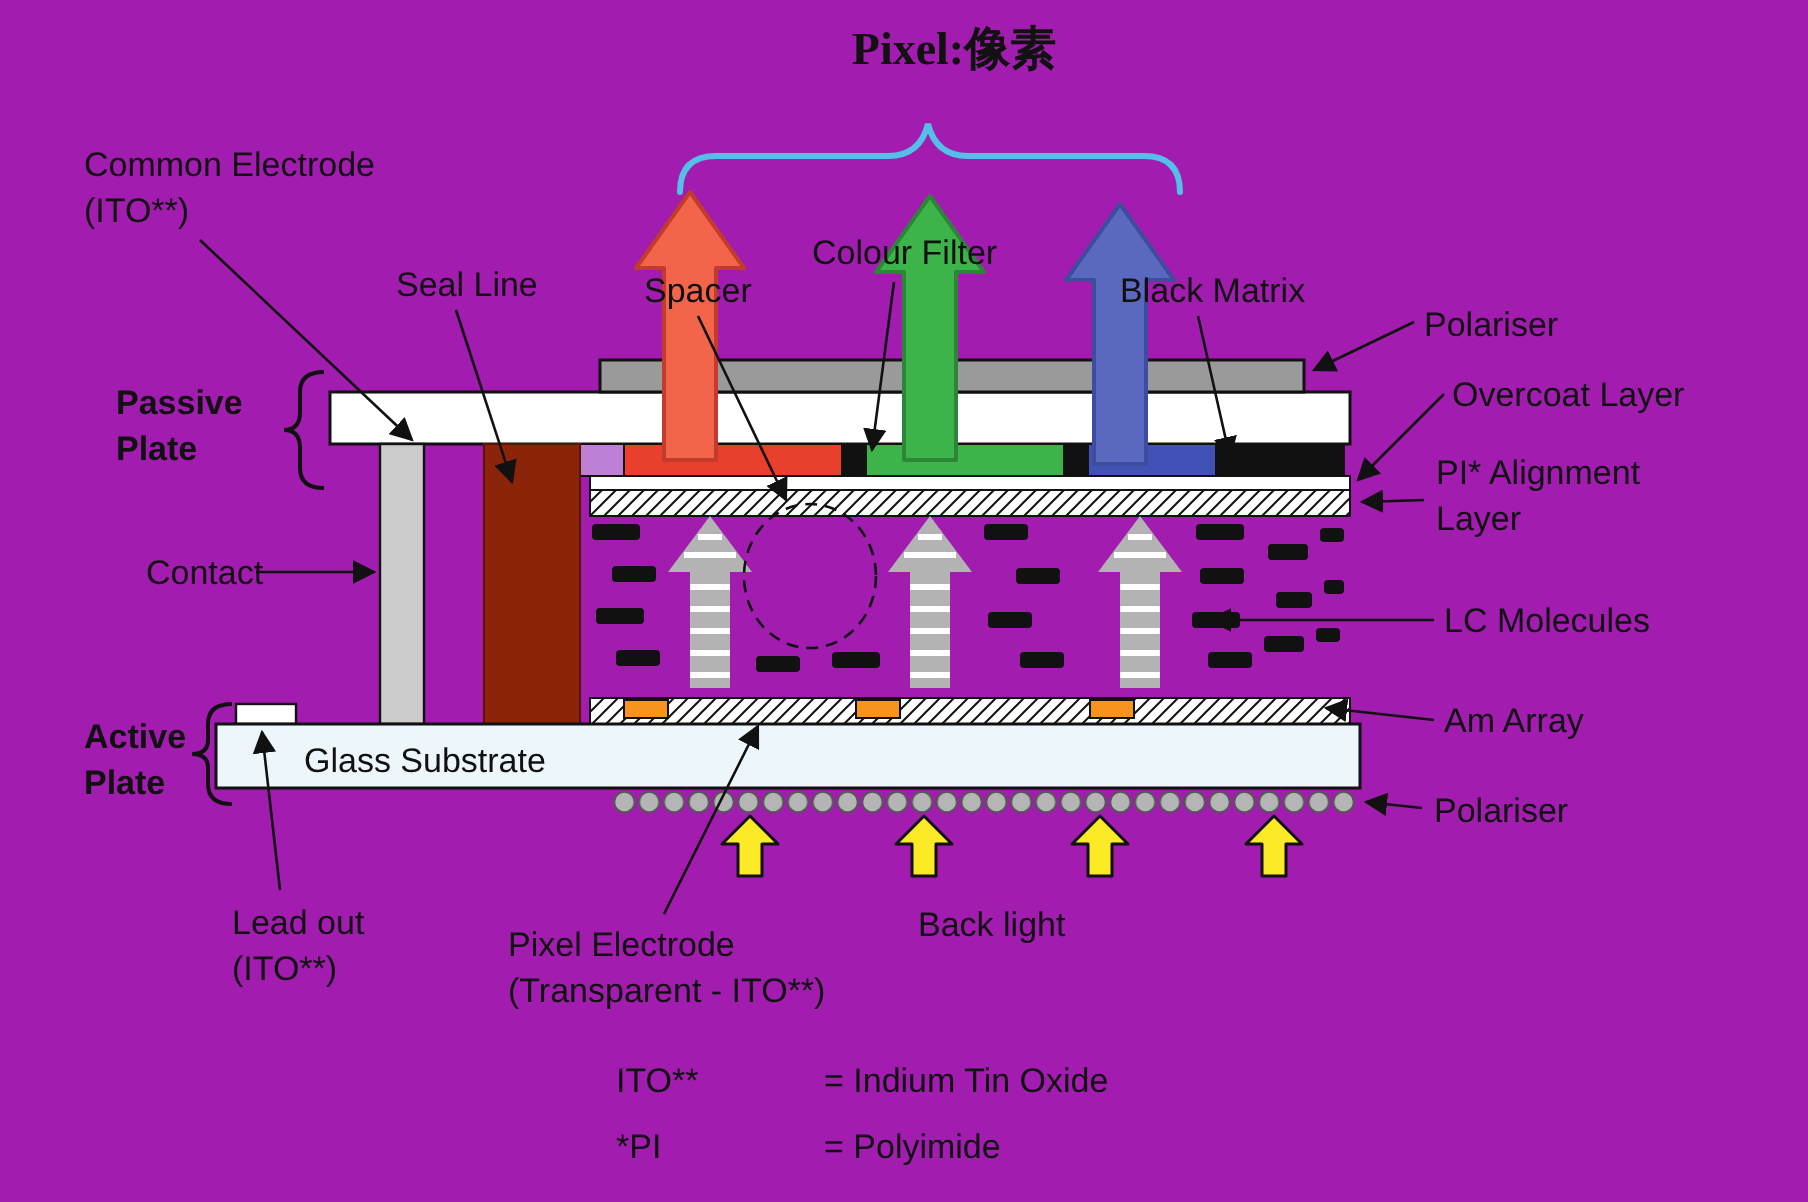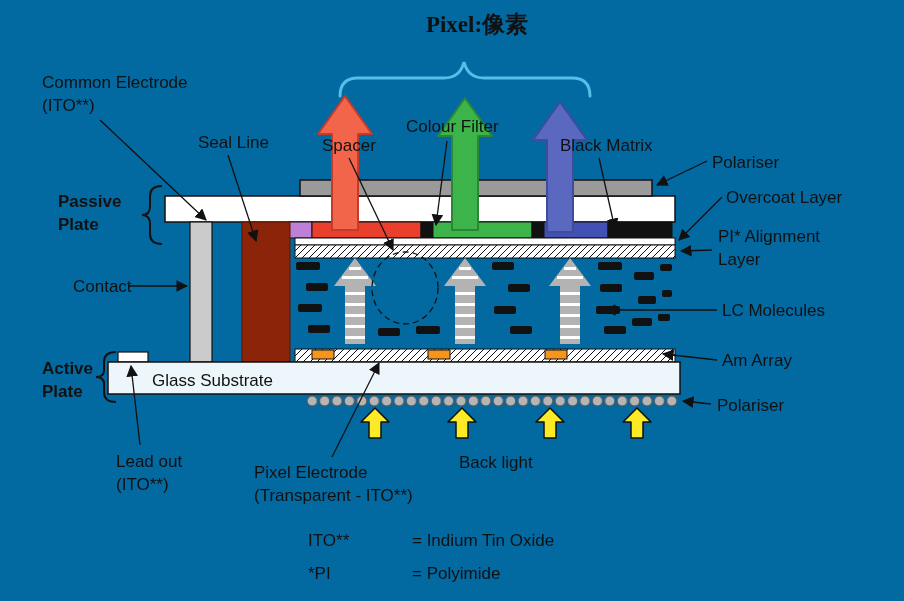--- a/index.html
+++ b/index.html
@@ -1,16 +1,16 @@
 <!DOCTYPE html>
 <html><head>
 <meta charset="utf-8">
 <style>
   html,body{margin:0;padding:0;background:#ffffff;}
-  .canvas{position:relative;width:904px;height:601px;background:#0369a1;overflow:hidden;
+  .canvas{position:relative;width:904px;height:601px;background:#a21caf;overflow:hidden;
           font-family:"Liberation Sans",sans-serif;}
   svg{position:absolute;left:0;top:0;}
   text{font-family:"Liberation Sans",sans-serif;font-size:17px;fill:#111111;}
   text.bold{font-weight:bold;}
   text.title{font-family:"Liberation Serif",serif;font-size:23px;font-weight:bold;}
   .lead{stroke:#111111;stroke-width:1.3;}
   .brace{fill:none;stroke:#111111;stroke-width:2;}
 </style>
 </head>
 <body>

